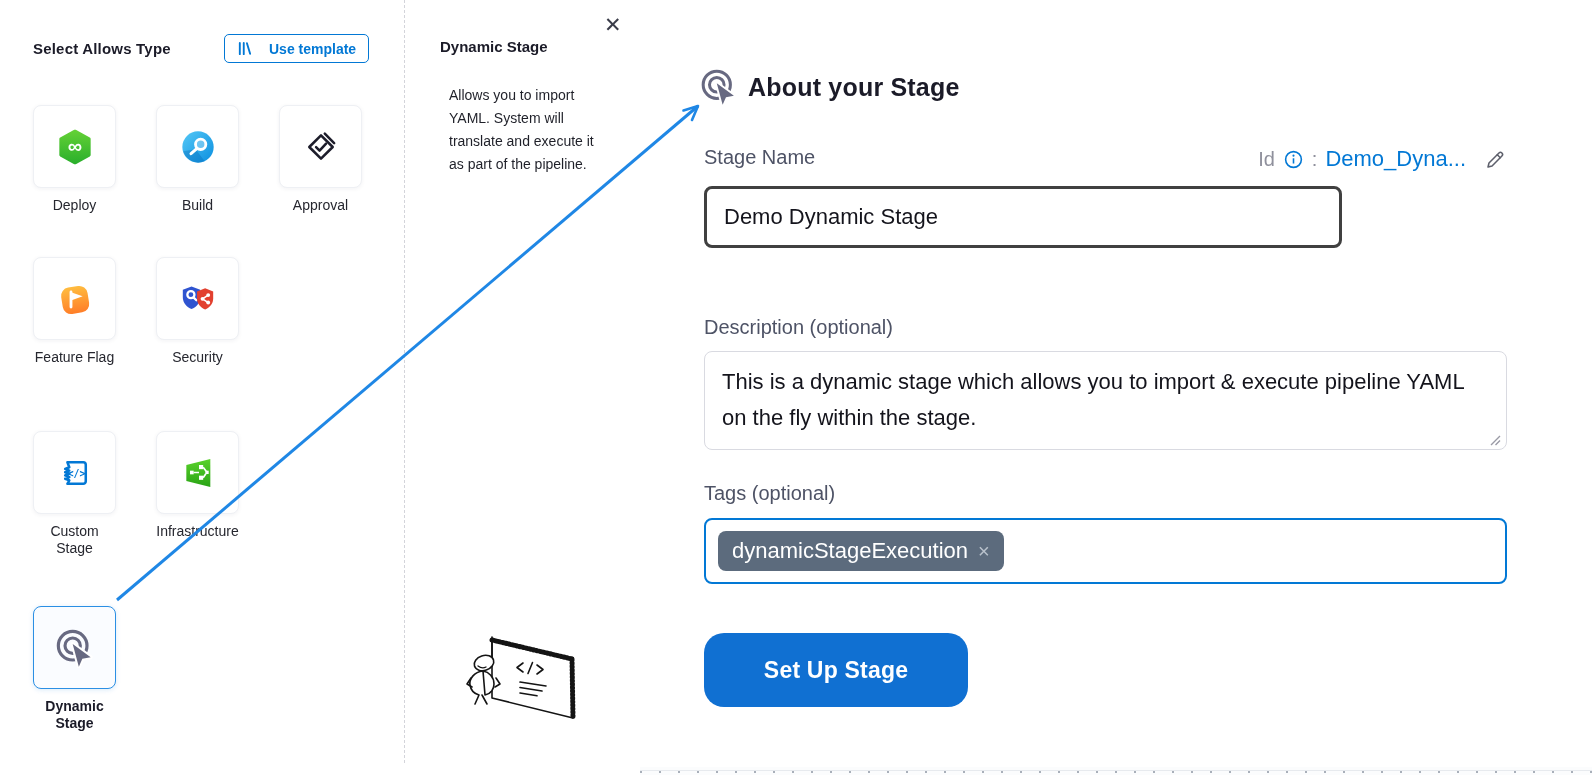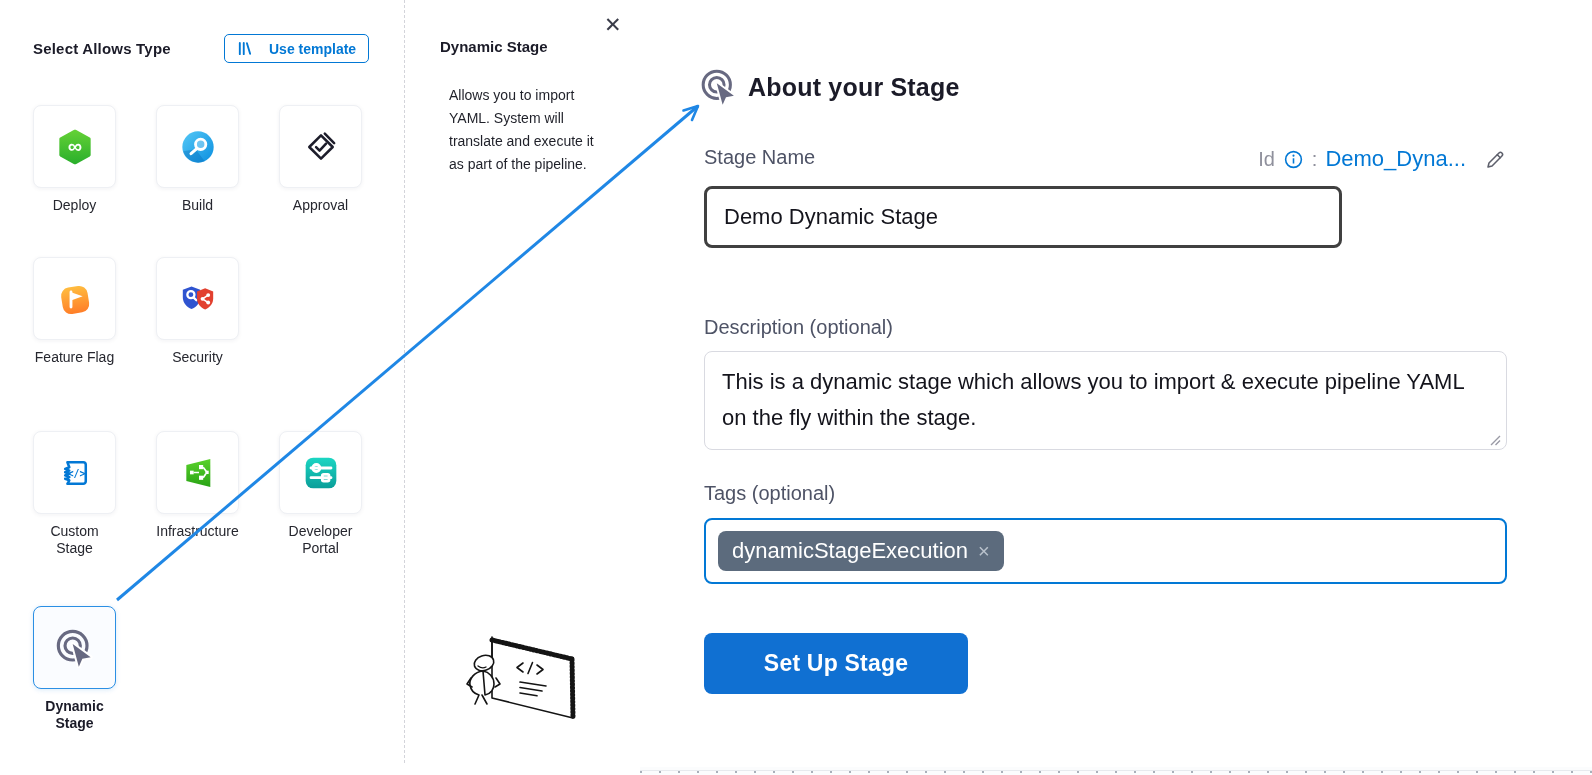--- a/index.html
+++ b/index.html
@@ -59,22 +59,22 @@
               font-family:"Liberation Sans","DejaVu Sans",sans-serif; }
   .resize-grip { left:1489px; top:432px; }
 
   .tags-box { left:704px; top:518px; width:803px; height:66px; border:2px solid #0278d5;
               border-radius:8px; background:#fff; display:flex; align-items:center;
               padding:0 12px; cursor:text; }
   .tag-chip { display:flex; align-items:center; gap:10px; background:#5c6b7d; color:#fff;
               border-radius:8px; height:40px; padding:0 14px; font-size:22px; }
   .tag-x { color:#b9c2cc; font-size:20px; cursor:pointer; line-height:1; }
 
-  .setup-btn { left:704px; top:633px; width:264px; height:61px; background:#1070d2; border:none;
-               border-radius:8px; color:#fff; font-size:23px; font-weight:700; cursor:pointer;
+  .setup-btn { left:704px; top:633px; width:264px; height:74px; background:#1070d2; border:none;
+               border-radius:20px; color:#fff; font-size:23px; font-weight:700; cursor:pointer;
                font-family:"Liberation Sans","DejaVu Sans",sans-serif; letter-spacing:.2px; }
 
   
   .canvas-strip { left:640px; top:767px; width:952px; height:8px; background-color:#fbfcfd;
                   background-image:
                     repeating-linear-gradient(90deg,#a9b0ba 0 2px,rgba(0,0,0,0) 2px 19px),
                     linear-gradient(#e7eaee,#e7eaee);
                   background-size:100% 2px,100% 1px; background-position:0 4px,0 3px;
                   background-repeat:no-repeat; }
 </style>
@@ -209,40 +209,20 @@
           <path d="M5 7.2 L19.4 3.6 V20.4 L5 16.8 Z" fill="url(#gGreen2)"></path>
           <rect x="7.2" y="10.6" width="2.2" height="2.2" fill="#fff"></rect>
           <rect x="12.6" y="7.2" width="2.5" height="2.5" fill="#fff"></rect>
           <rect x="12.6" y="13.6" width="2.5" height="2.5" fill="#fff"></rect>
           <rect x="16.4" y="10.6" width="2" height="2" fill="#fff"></rect>
           <path d="M9.4 11.7 h3.2 M15.1 8.5 l1.8 2.4 M15.1 14.8 l1.6-2.4" stroke="#fff" stroke-width="1"></path>
         </svg>
       </span>
     </div>
     <div class="stage-label">Infrastructure</div>
-  </div>
-  <div class="stage-item">
-    <div class="stage-card">
-      <span style="display:flex">
-        <svg width="40" height="40" viewBox="0 0 24 24">
-          <defs>
-              <linearGradient id="gTeal" x1="0" y1="0" x2="0" y2="1">
-            <stop offset="0" stop-color="#1bd6c3"></stop>
-                <stop offset="1" stop-color="#0a9e99"></stop>
-              </linearGradient>
-            </defs>
-          <rect x="2.8" y="2.8" width="18.4" height="18.4" rx="4.5" fill="url(#gTeal)"></rect>
-          <line x1="6" y1="9" x2="18" y2="9" stroke="#fff" stroke-width="1.7" stroke-linecap="round"></line>
-          <circle cx="9.2" cy="9" r="2.1" fill="none" stroke="#fff" stroke-width="1.7"></circle>
-          <line x1="6" y1="14.8" x2="18" y2="14.8" stroke="#fff" stroke-width="1.7" stroke-linecap="round"></line>
-          <rect x="12.8" y="12.8" width="4" height="4" rx="0.8" fill="none" stroke="#fff" stroke-width="1.7"></rect>
-        </svg>
-      </span>
-    </div>
-    <div class="stage-label">Developer Portal</div>
   </div>
 </div>
 
 <div class="abs stage-row" style="left:33px; top:606px;">
   <div class="stage-item">
     <div class="stage-card selected">
       <span style="display:flex">
         <svg width="40" height="40" viewBox="0 0 24 24">
           <circle cx="10.6" cy="10.6" r="8.6" fill="none" stroke="#676981" stroke-width="1.9"></circle>
           <circle cx="10.6" cy="10.6" r="4.6" fill="none" stroke="#676981" stroke-width="1.9"></circle>

